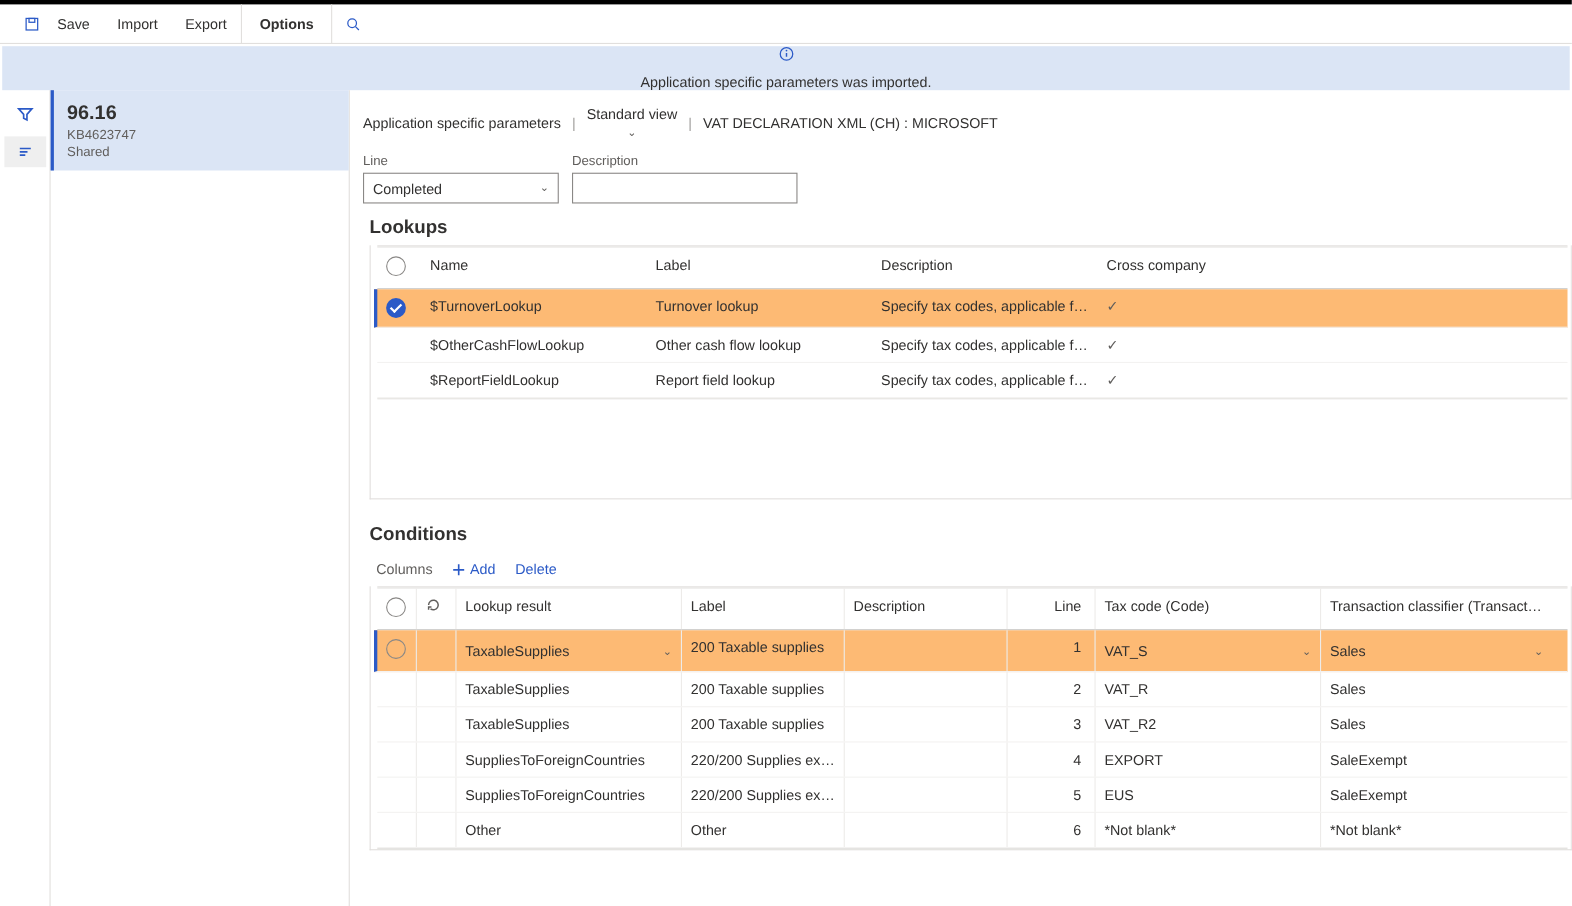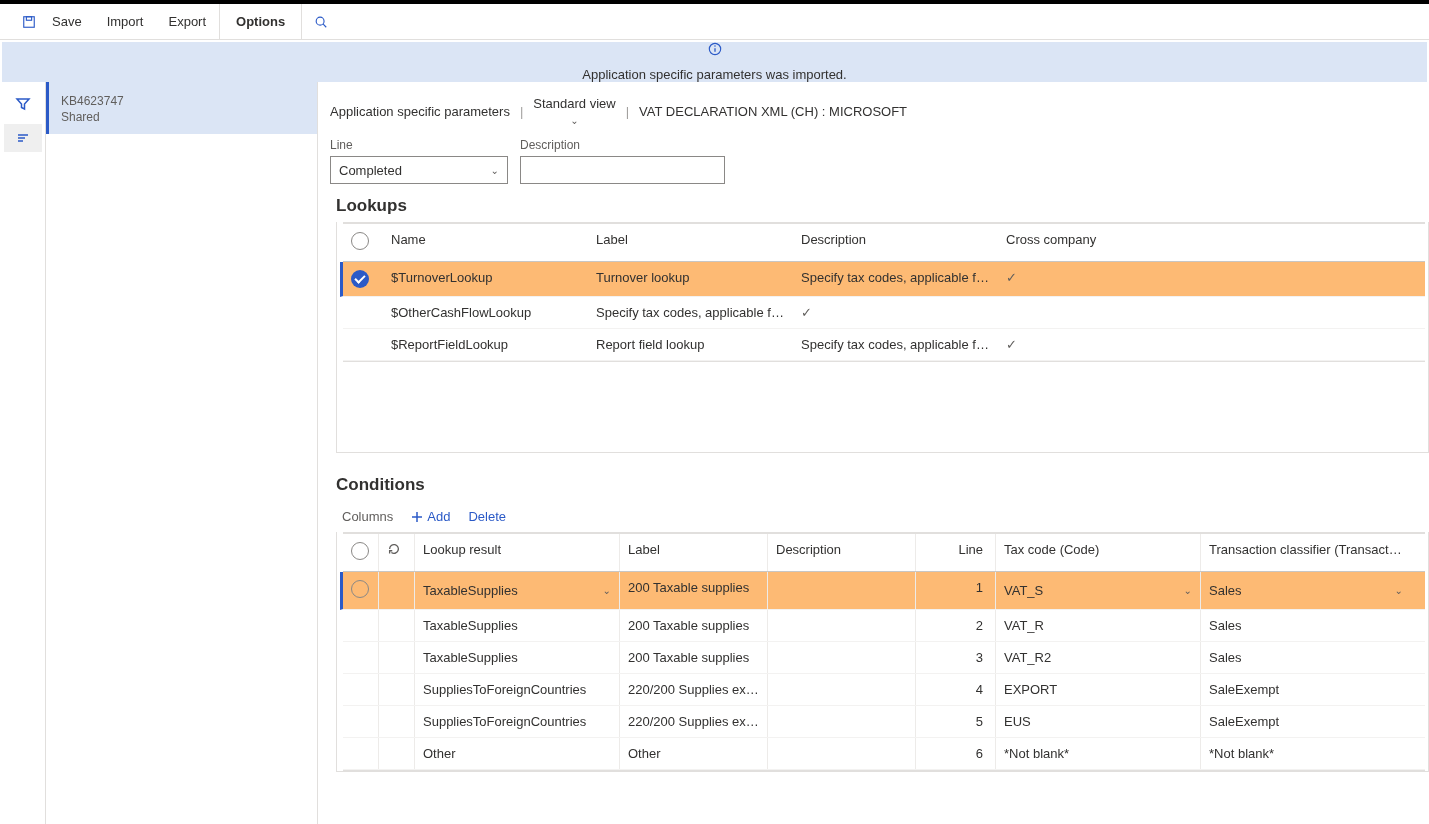--- a/index.html
+++ b/index.html
@@ -213,20 +213,21 @@
       <svg viewBox="0 0 16 16">
           <line x1="3" y1="5" x2="13" y2="5"></line>
           <line x1="3" y1="8" x2="10" y2="8"></line>
           <line x1="3" y1="11" x2="8" y2="11"></line>
         </svg>
     </div>
   </div>
 
   <div class="list-col">
     <div class="list-item">
+      <div class="version">96.16</div>
       <div class="kb">KB4623747</div>
       <div class="shared">Shared</div>
     </div>
   </div>
 
   <div class="main">
     <div class="crumbs">
       <span>Application specific parameters</span>
       <span class="sep">|</span>
       <span class="view">
@@ -267,20 +268,21 @@
                 <span class="radio-checked"></span>
               </div>
               <div>$TurnoverLookup</div>
               <div>Turnover lookup</div>
               <div>Specify tax codes, applicable for...</div>
               <div class="check">✓</div>
             </div>
             <div class="grid-row">
               <div></div>
               <div>$OtherCashFlowLookup</div>
+              <div>Other cash flow lookup</div>
               <div>Specify tax codes, applicable for...</div>
               <div class="check">✓</div>
             </div>
             <div class="grid-row">
               <div></div>
               <div>$ReportFieldLookup</div>
               <div>Report field lookup</div>
               <div>Specify tax codes, applicable for...</div>
               <div class="check">✓</div>
             </div>

